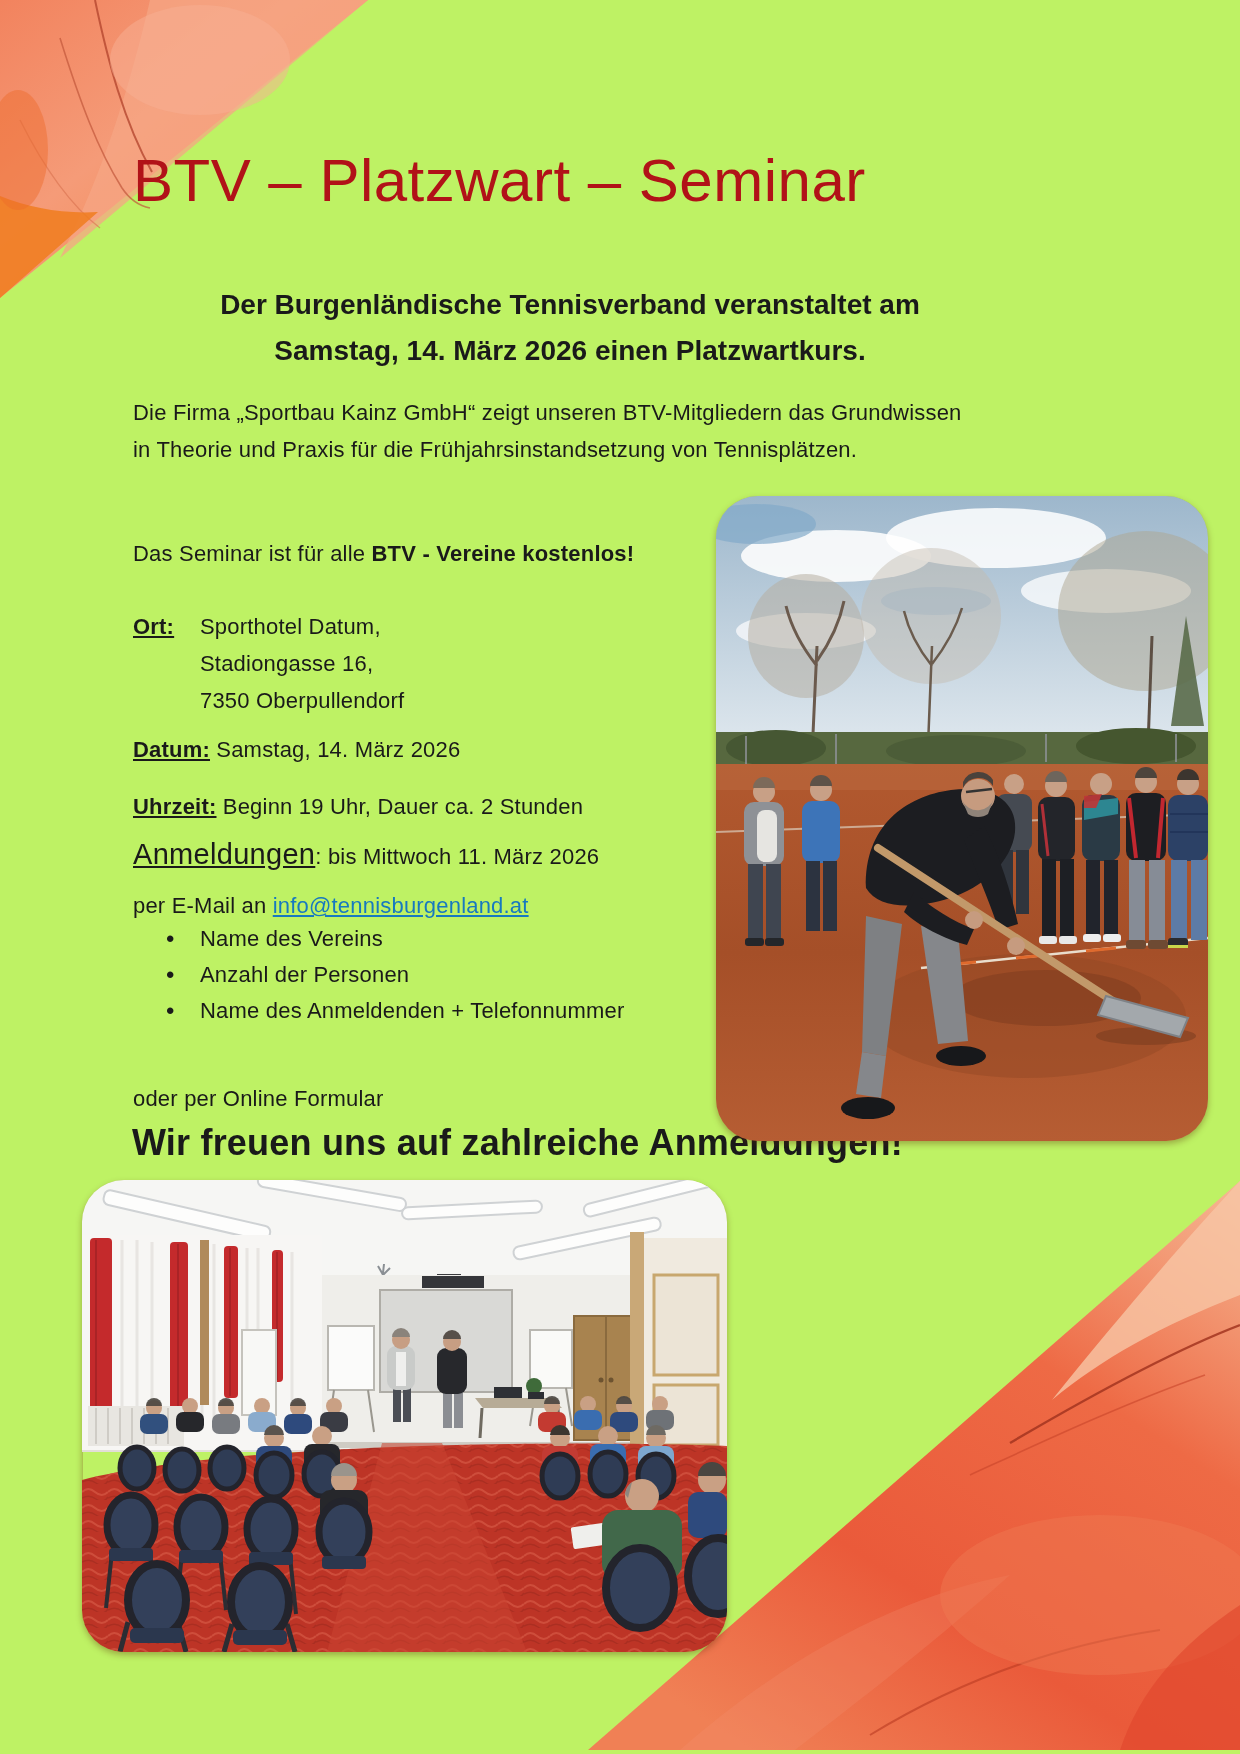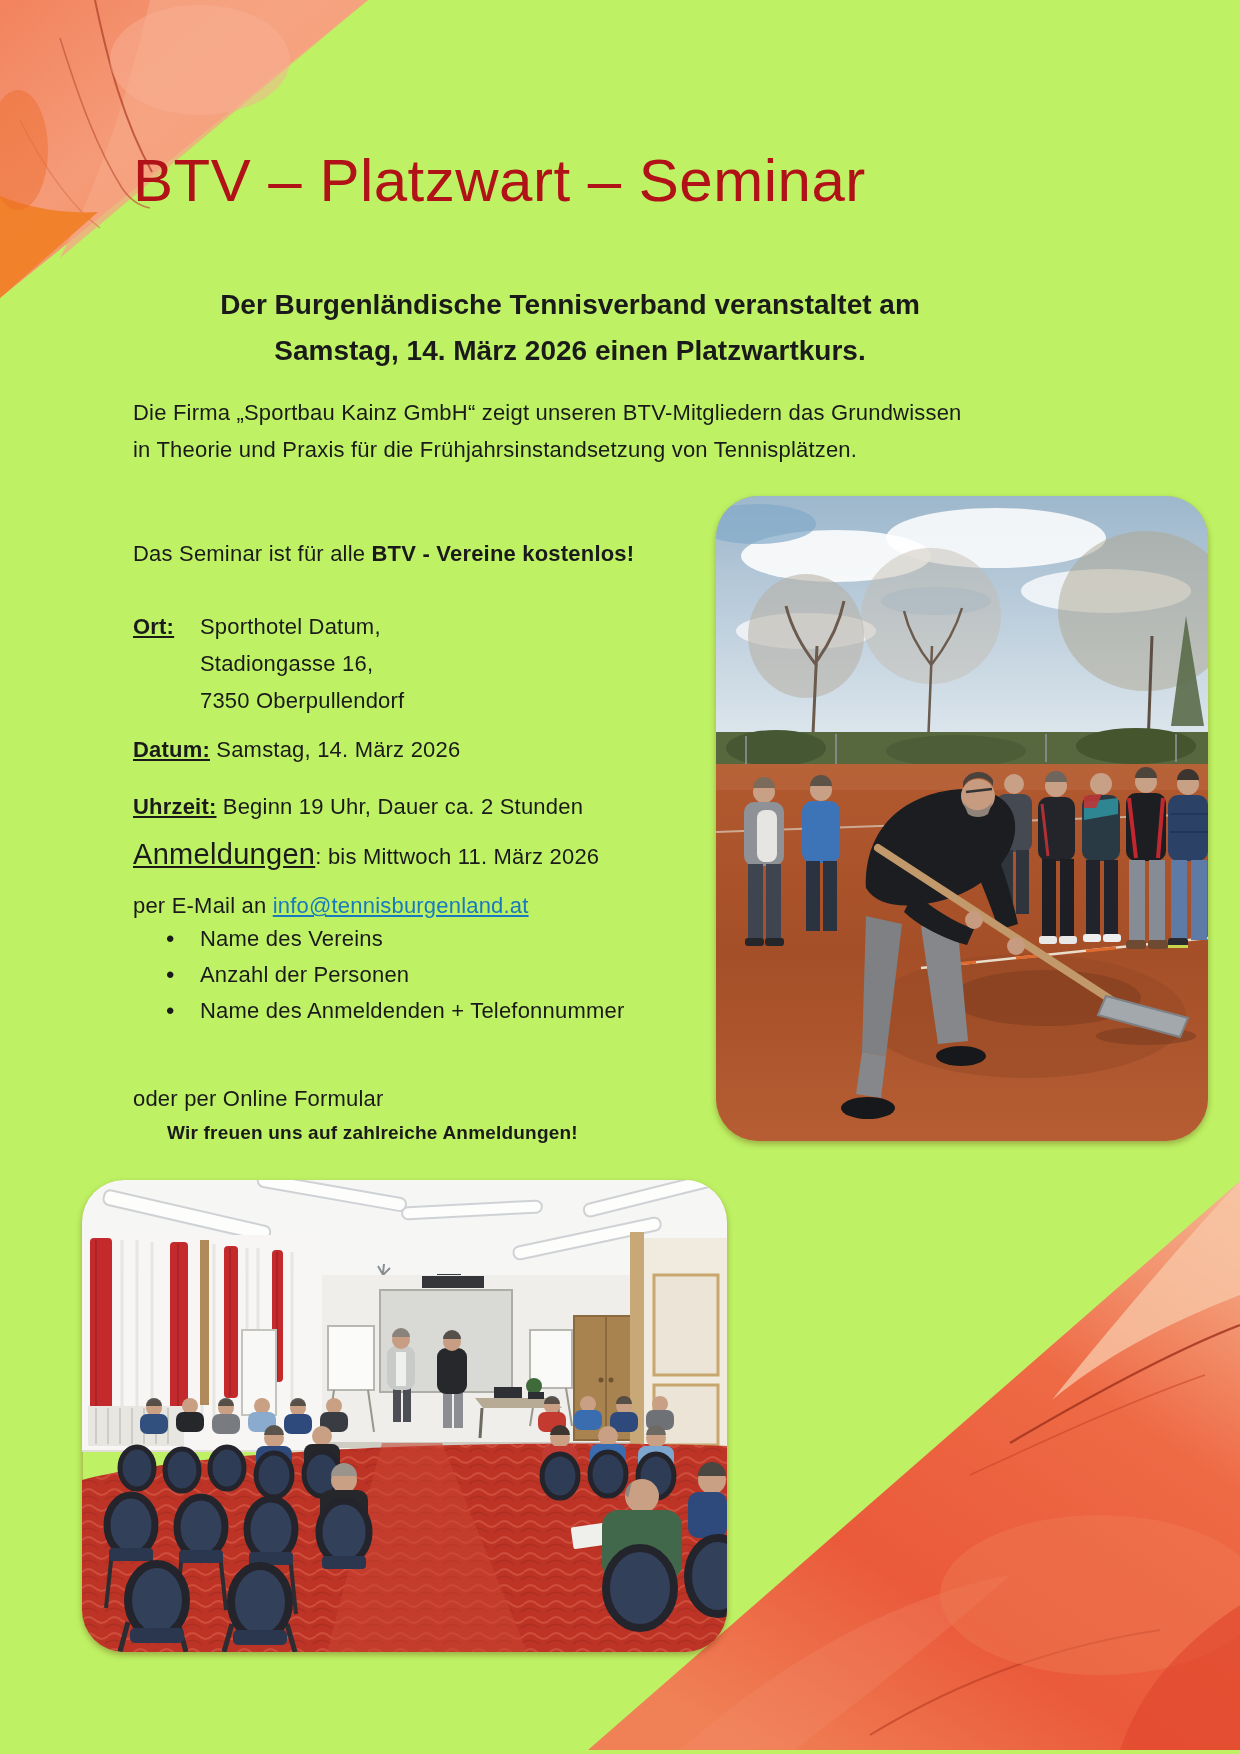--- a/index.html
+++ b/index.html
@@ -32,21 +32,21 @@
   .uhrzeit-block{top:788px;}
   .anmeld-line{position:absolute;left:133px;top:838px;font-size:22px;letter-spacing:.2px;}
   .anmeld-line .big{font-size:29px;text-decoration:underline;letter-spacing:.3px;}
   .email-line{position:absolute;left:133px;top:893px;font-size:22px;letter-spacing:.2px;}
   .email-link{color:#1779c0;text-decoration:underline;}
   .bullets{position:absolute;left:133px;top:921px;margin:0;padding:0;list-style:none;
     font-size:22px;line-height:36px;letter-spacing:.2px;}
   .bullets li{position:relative;padding-left:67px;}
   .bullets li::before{content:"•";position:absolute;left:33px;font-size:24px;}
   .oder-line{position:absolute;left:133px;top:1062px;font-size:22px;letter-spacing:.2px;margin-top:24px;}
-  .closing{position:absolute;left:132px;top:1122px;font-size:19px;font-weight:bold;letter-spacing:.2px;margin-left:35px;}
+  .closing{position:absolute;left:132px;top:1122px;font-size:36px;font-weight:bold;letter-spacing:.2px;}
   .photo{
     position:absolute;border-radius:42px;overflow:hidden;
     box-shadow:0 3px 6px rgba(90,40,10,.35), inset 0 0 0 1px rgba(120,60,20,.25);
   }
   .photo svg{display:block;}
   .photo-tennis{left:716px;top:496px;width:492px;height:645px;}
   .photo-room{left:82px;top:1180px;width:645px;height:472px;}
 </style>
 </head>
 <body>

